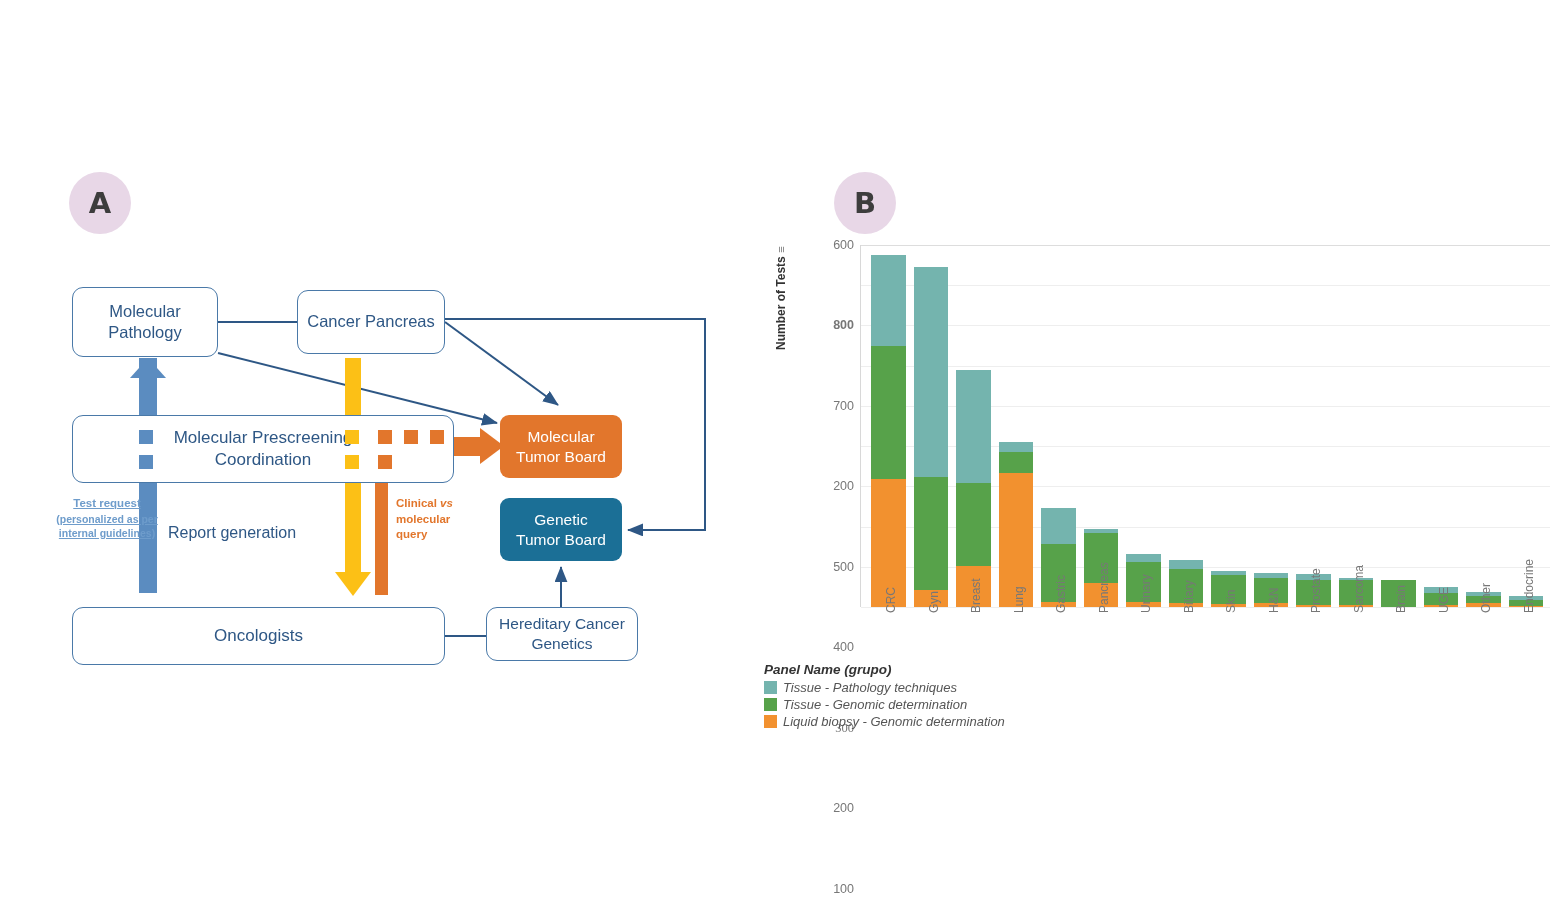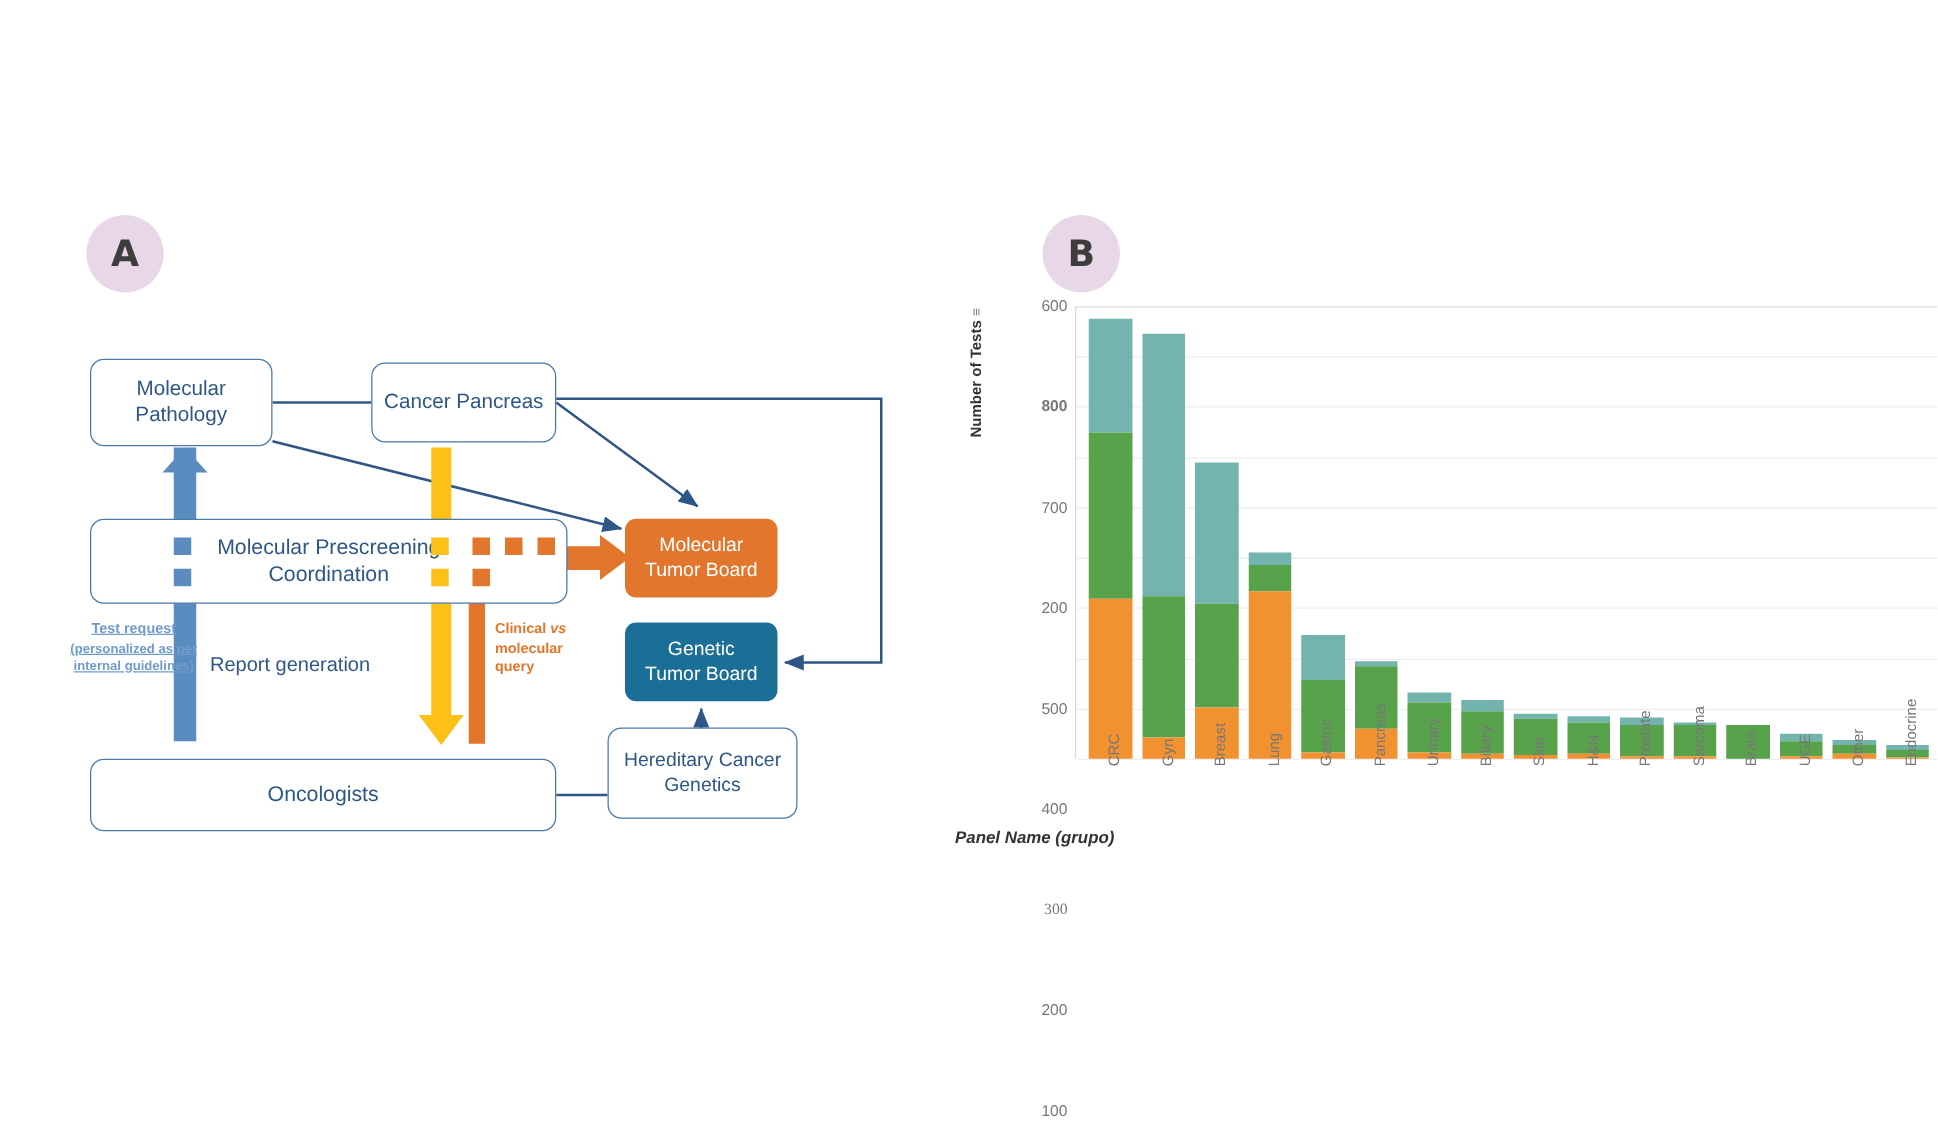--- a/index.html
+++ b/index.html
@@ -39,21 +39,21 @@
     text-align:center;
     line-height:1.28;
     font-size:16.5px;
     font-family:"Liberation Sans", sans-serif;
     z-index:4;
   }
   #node-molpath{ left:72px; top:287px; width:146px; height:70px; }
   #node-cangen { left:297px; top:290px; width:148px; height:64px; }
   #node-mpc    { left:72px; top:415px; width:382px; height:68px; font-size:17px; }
   #node-onco   { left:72px; top:607px; width:373px; height:58px; font-size:17px; }
-  #node-hcg    { left:486px; top:582px; width:152px; height:73px; font-size:15.5px;text-align:center; }
+  #node-hcg    { left:486px; top:607px; width:152px; height:54px; font-size:15.5px;text-align:center; }
 
   .node-filled{ border:none; color:#ffffff; }
   #node-mtb{ left:500px; top:415px; width:122px; height:63px; background:#e2762c; border-radius:9px; font-size:15.5px; }
   #node-gtb{ left:500px; top:498px; width:122px; height:63px; background:#1b6f96; border-radius:9px; font-size:15.5px; }
 
   
   .thick-arrow{ position:absolute; z-index:3; }
   #arrow-blue-up  { left:139px; top:358px; width:18px; height:235px; background:#5b8cc0; }
   #arrow-blue-head{ left:130px; top:358px; width:0; height:0;
                     border-left:18px solid transparent; border-right:18px solid transparent;
@@ -397,14 +397,28 @@
               <div class="seg" style="height: 0.804444px; background: rgb(242, 145, 47);"></div>
             </div>
             <span class="xlabel">Endocrine</span>
           </div>
         </div>
     </div>
   </div>
 
   <div id="legend">
     <div id="legend-title">Panel Name (grupo)</div>
+    <div id="legend-items">
+        <div class="legend-row">
+          <span class="legend-swatch" style="background: rgb(116, 180, 174);"></span>
+          <span class="legend-label">Tissue - Pathology techniques</span>
+        </div>
+        <div class="legend-row">
+          <span class="legend-swatch" style="background: rgb(87, 162, 74);"></span>
+          <span class="legend-label">Tissue -  Genomic determination</span>
+        </div>
+        <div class="legend-row">
+          <span class="legend-swatch" style="background: rgb(242, 145, 47);"></span>
+          <span class="legend-label">Liquid biopsy - Genomic determination</span>
+        </div>
+      </div>
   </div>
 </div>
 
 </body></html>

